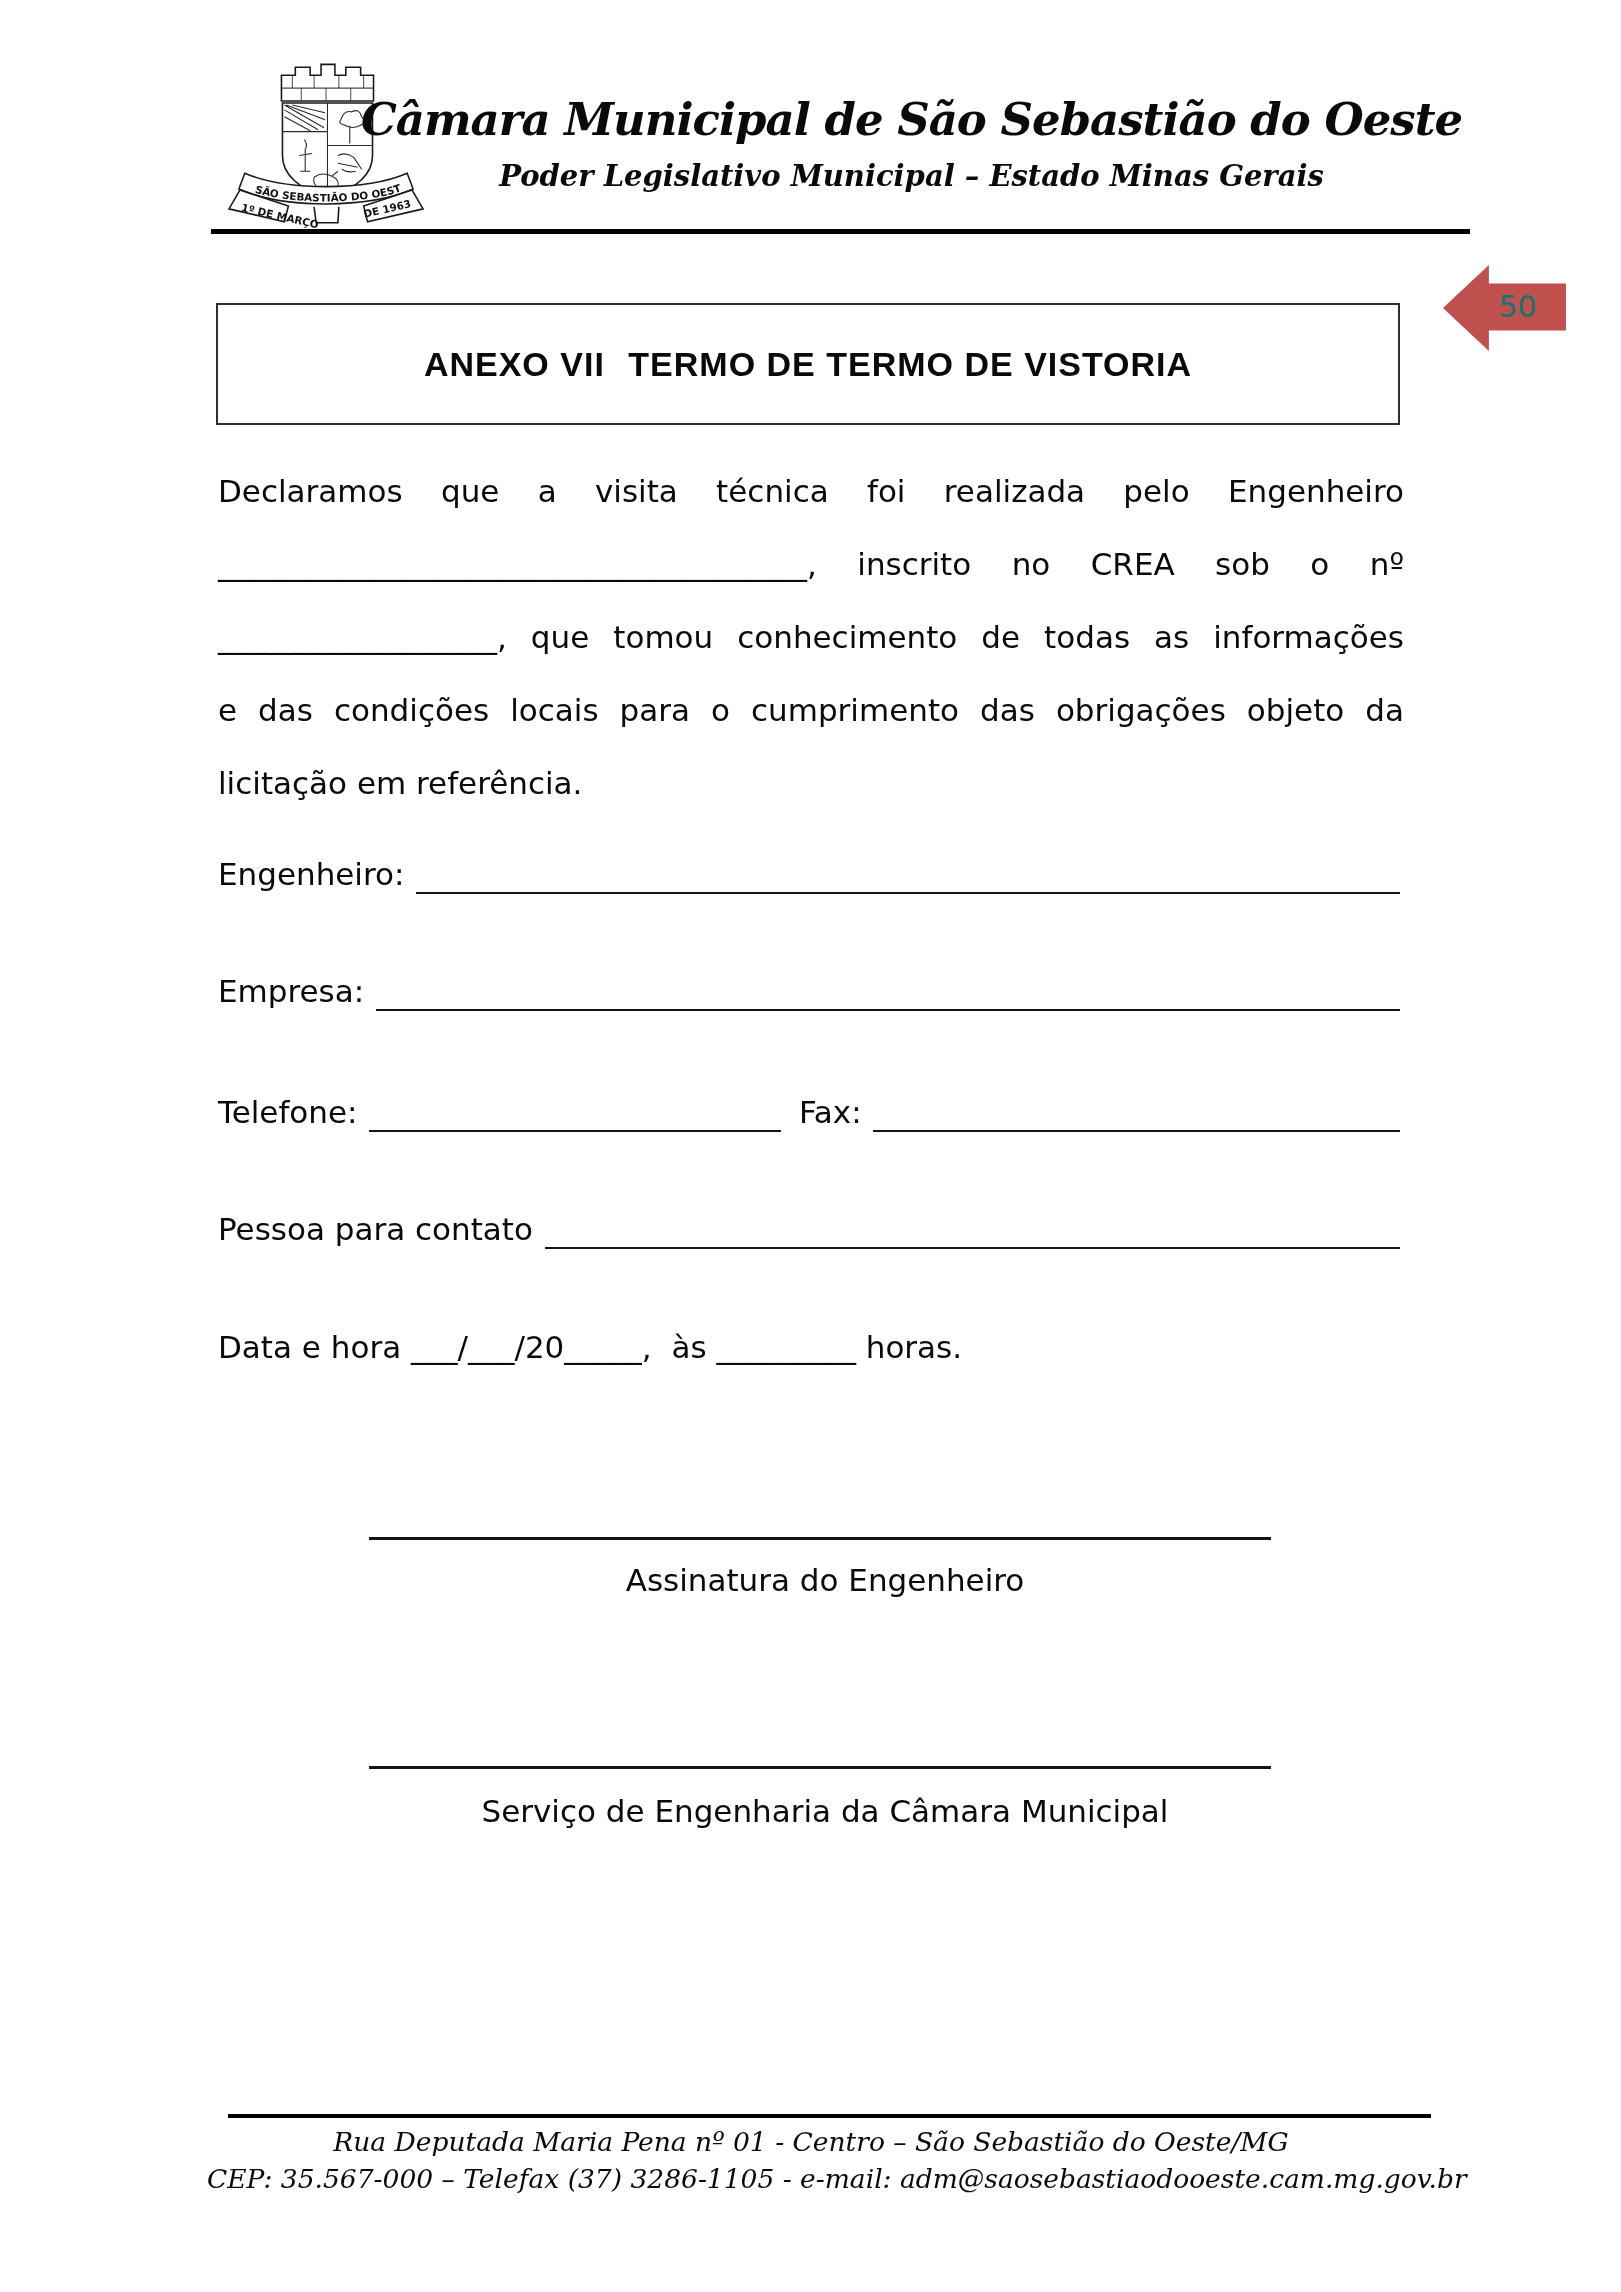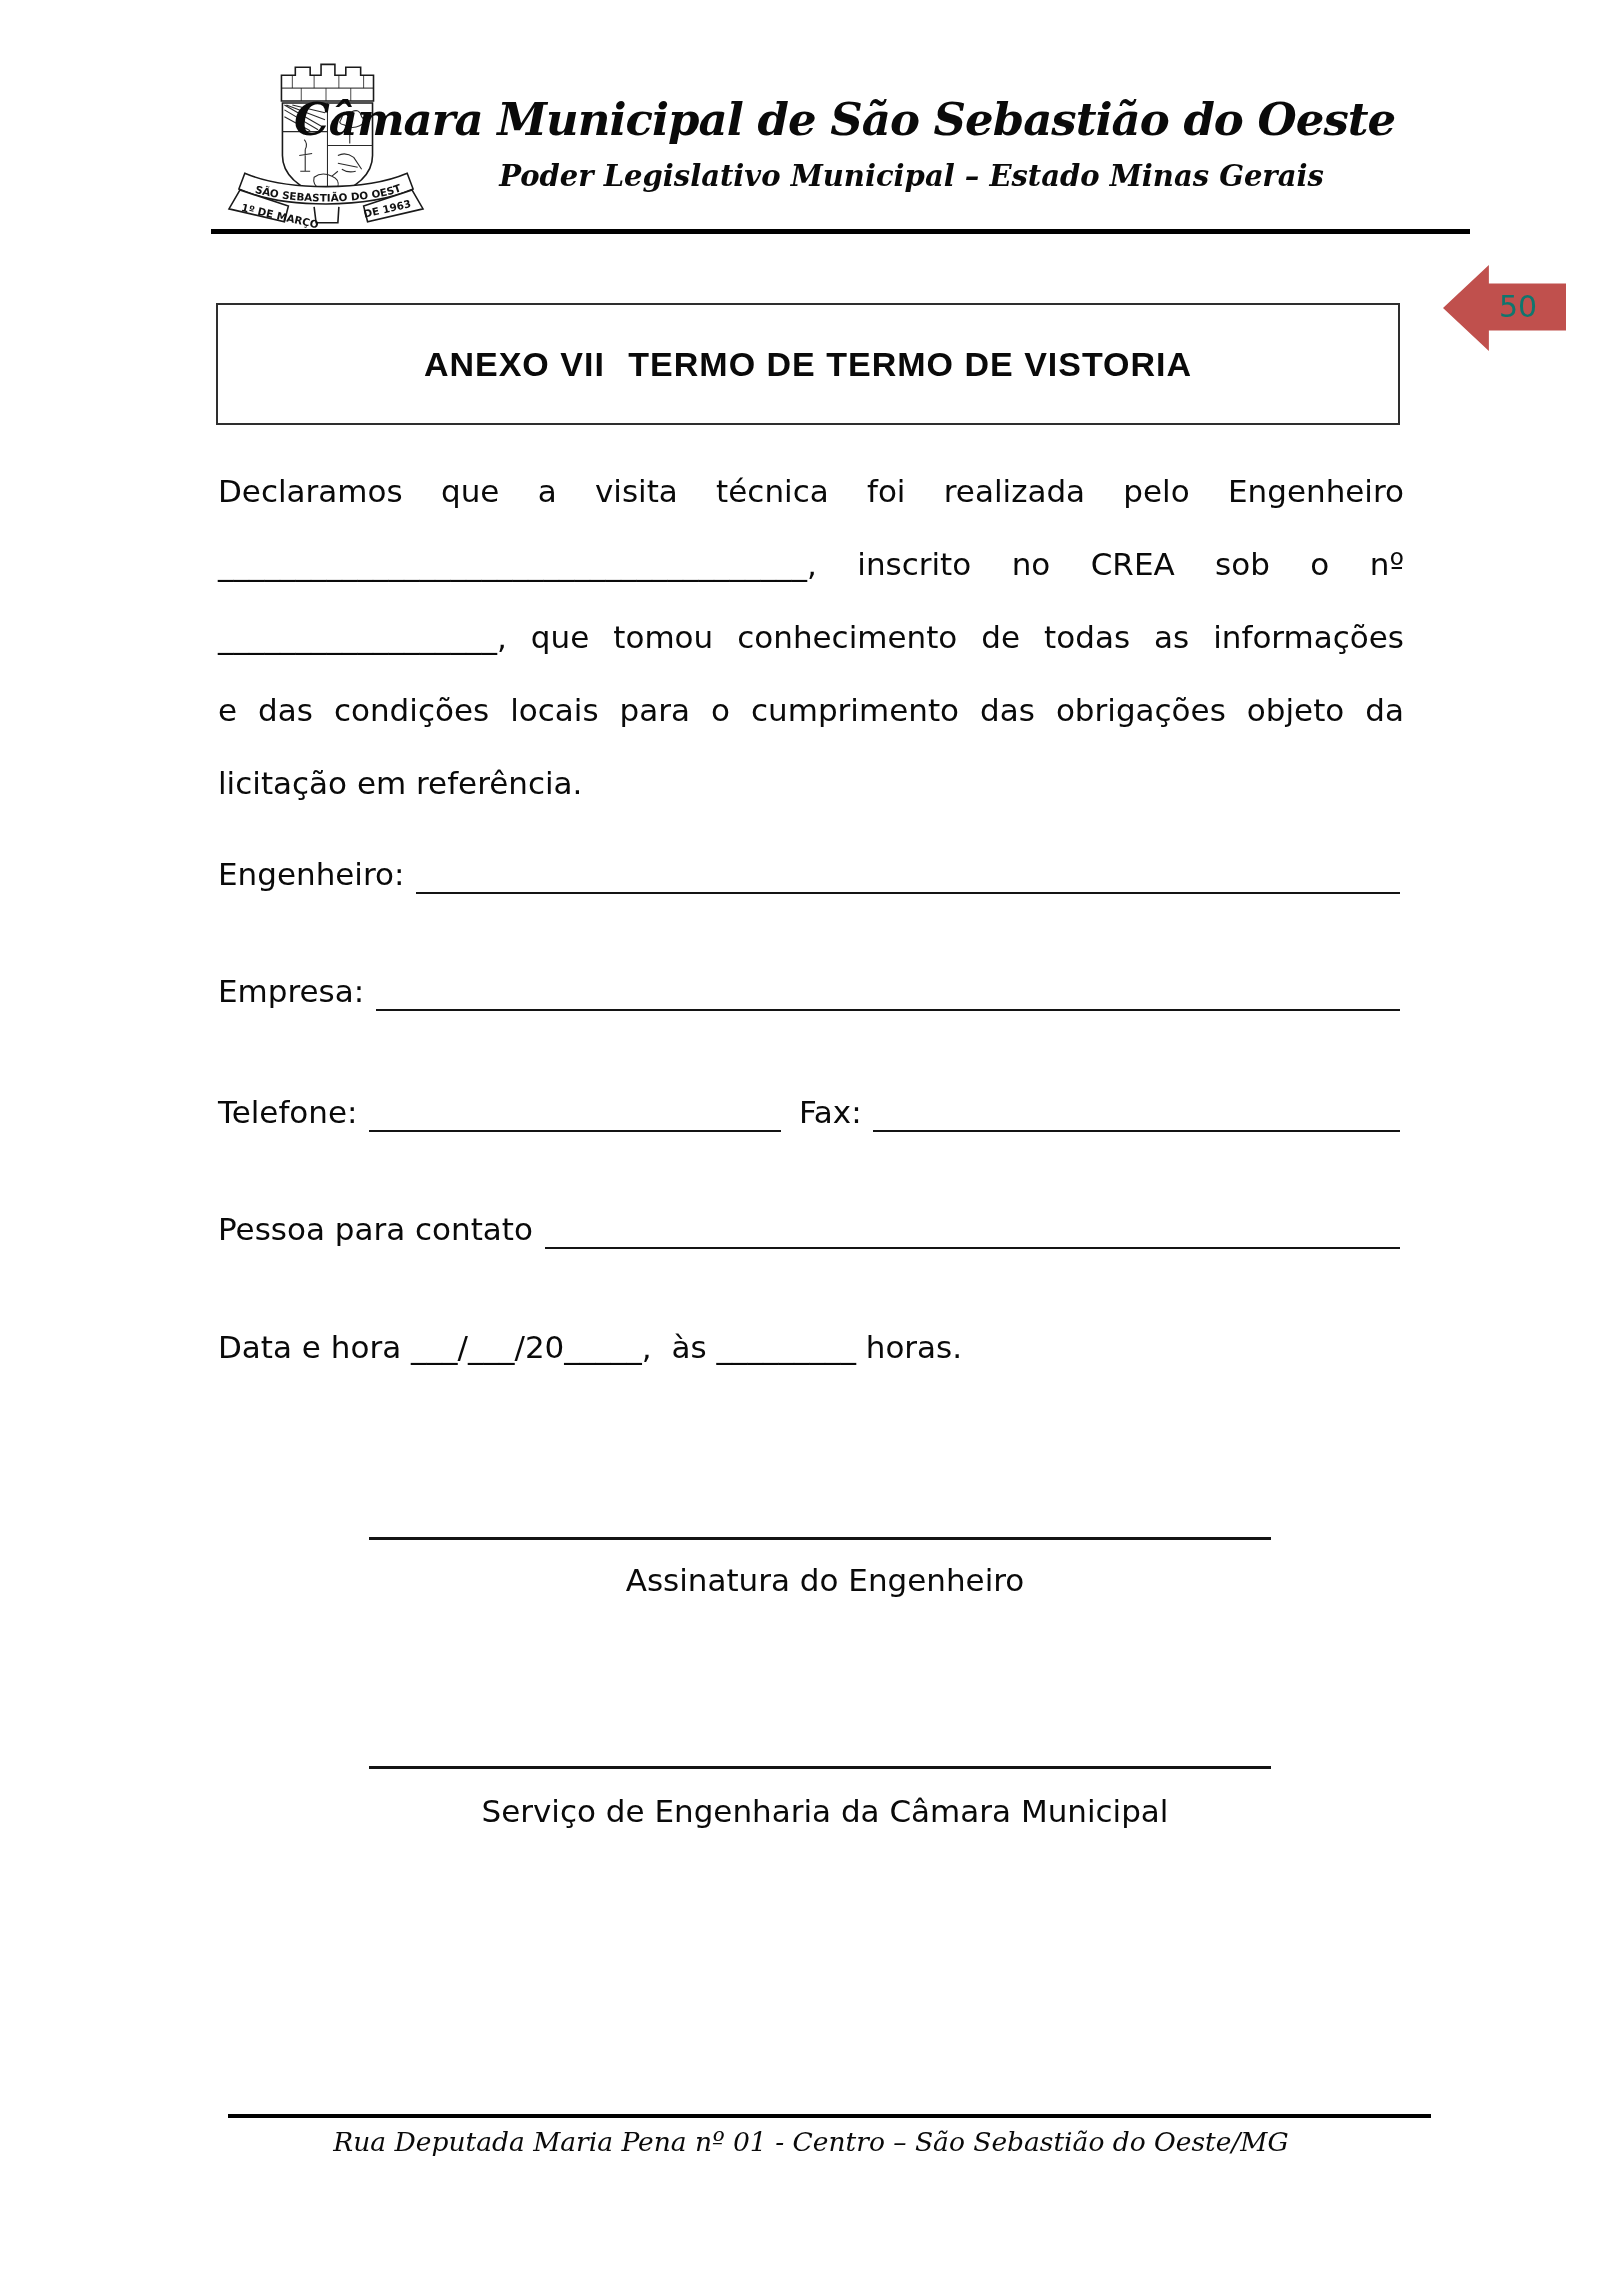--- a/index.html
+++ b/index.html
@@ -4,21 +4,21 @@
 <style>
   html,body { margin:0; padding:0; background:#ffffff; }
   .page {
     position:relative; width:1621px; height:2293px; margin:0 auto;
     background:#ffffff; color:#0a0a0a;
     font-family:"DejaVu Sans", sans-serif; overflow:hidden;
   }
   
   .logo { position:absolute; left:227px; top:59px; width:198px; height:176px; }
   .hdr-title {
-    position:absolute; left:294px; top:90px; width:1235px; text-align:left;
+    position:absolute; left:294px; top:90px; width:1235px; text-align:center;
     font-family:"DejaVu Serif", serif; font-style:italic; font-weight:bold;
     font-size:45px; letter-spacing:-1px; line-height:59px; white-space:nowrap;
   }
   .hdr-subtitle {
     position:absolute; left:294px; top:157px; width:1235px; text-align:center;
     font-family:"DejaVu Serif", serif; font-style:italic; font-weight:bold;
     font-size:29px; line-height:39px; white-space:nowrap;
   }
   .hdr-rule { position:absolute; left:211px; top:229px; width:1259px; height:4.9px; background:#000; }
 
@@ -172,15 +172,16 @@
   <div class="row-datetime">Data e hora ___/___/20_____,  às _________ horas.</div>
 
   <div class="sig-rule sig-rule-1"></div>
   <div class="sig-caption sig-caption-1">Assinatura do Engenheiro</div>
 
   <div class="sig-rule sig-rule-2"></div>
   <div class="sig-caption sig-caption-2">Serviço de Engenharia da Câmara Municipal</div>
 
   <div class="footer-rule"></div>
   <div class="footer-line footer-line-1">Rua Deputada Maria Pena nº 01 - Centro – São Sebastião do Oeste/MG</div>
+  <div class="footer-line footer-line-2">CEP: 35.567-000 – Telefax (37) 3286-1105 - e-mail: adm@saosebastiaodooeste.cam.mg.gov.br</div>
 
 </div>
 
 
 </body></html>

